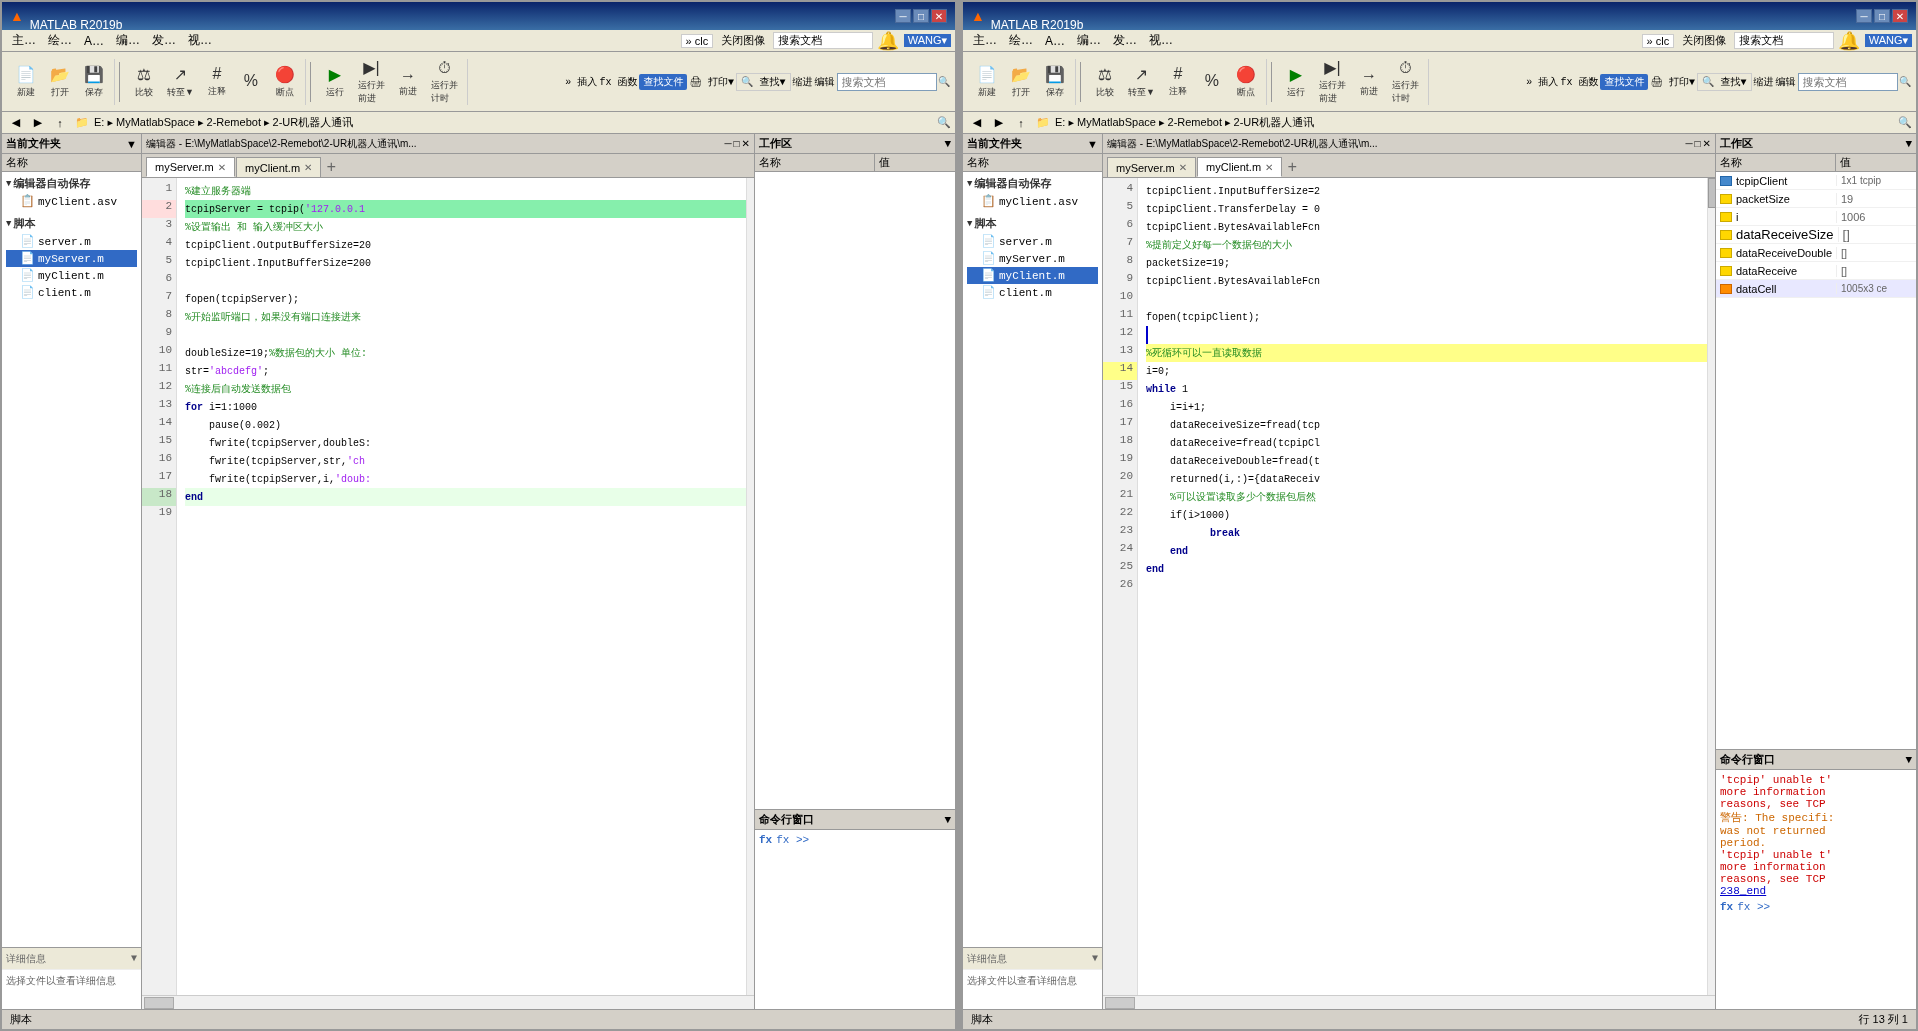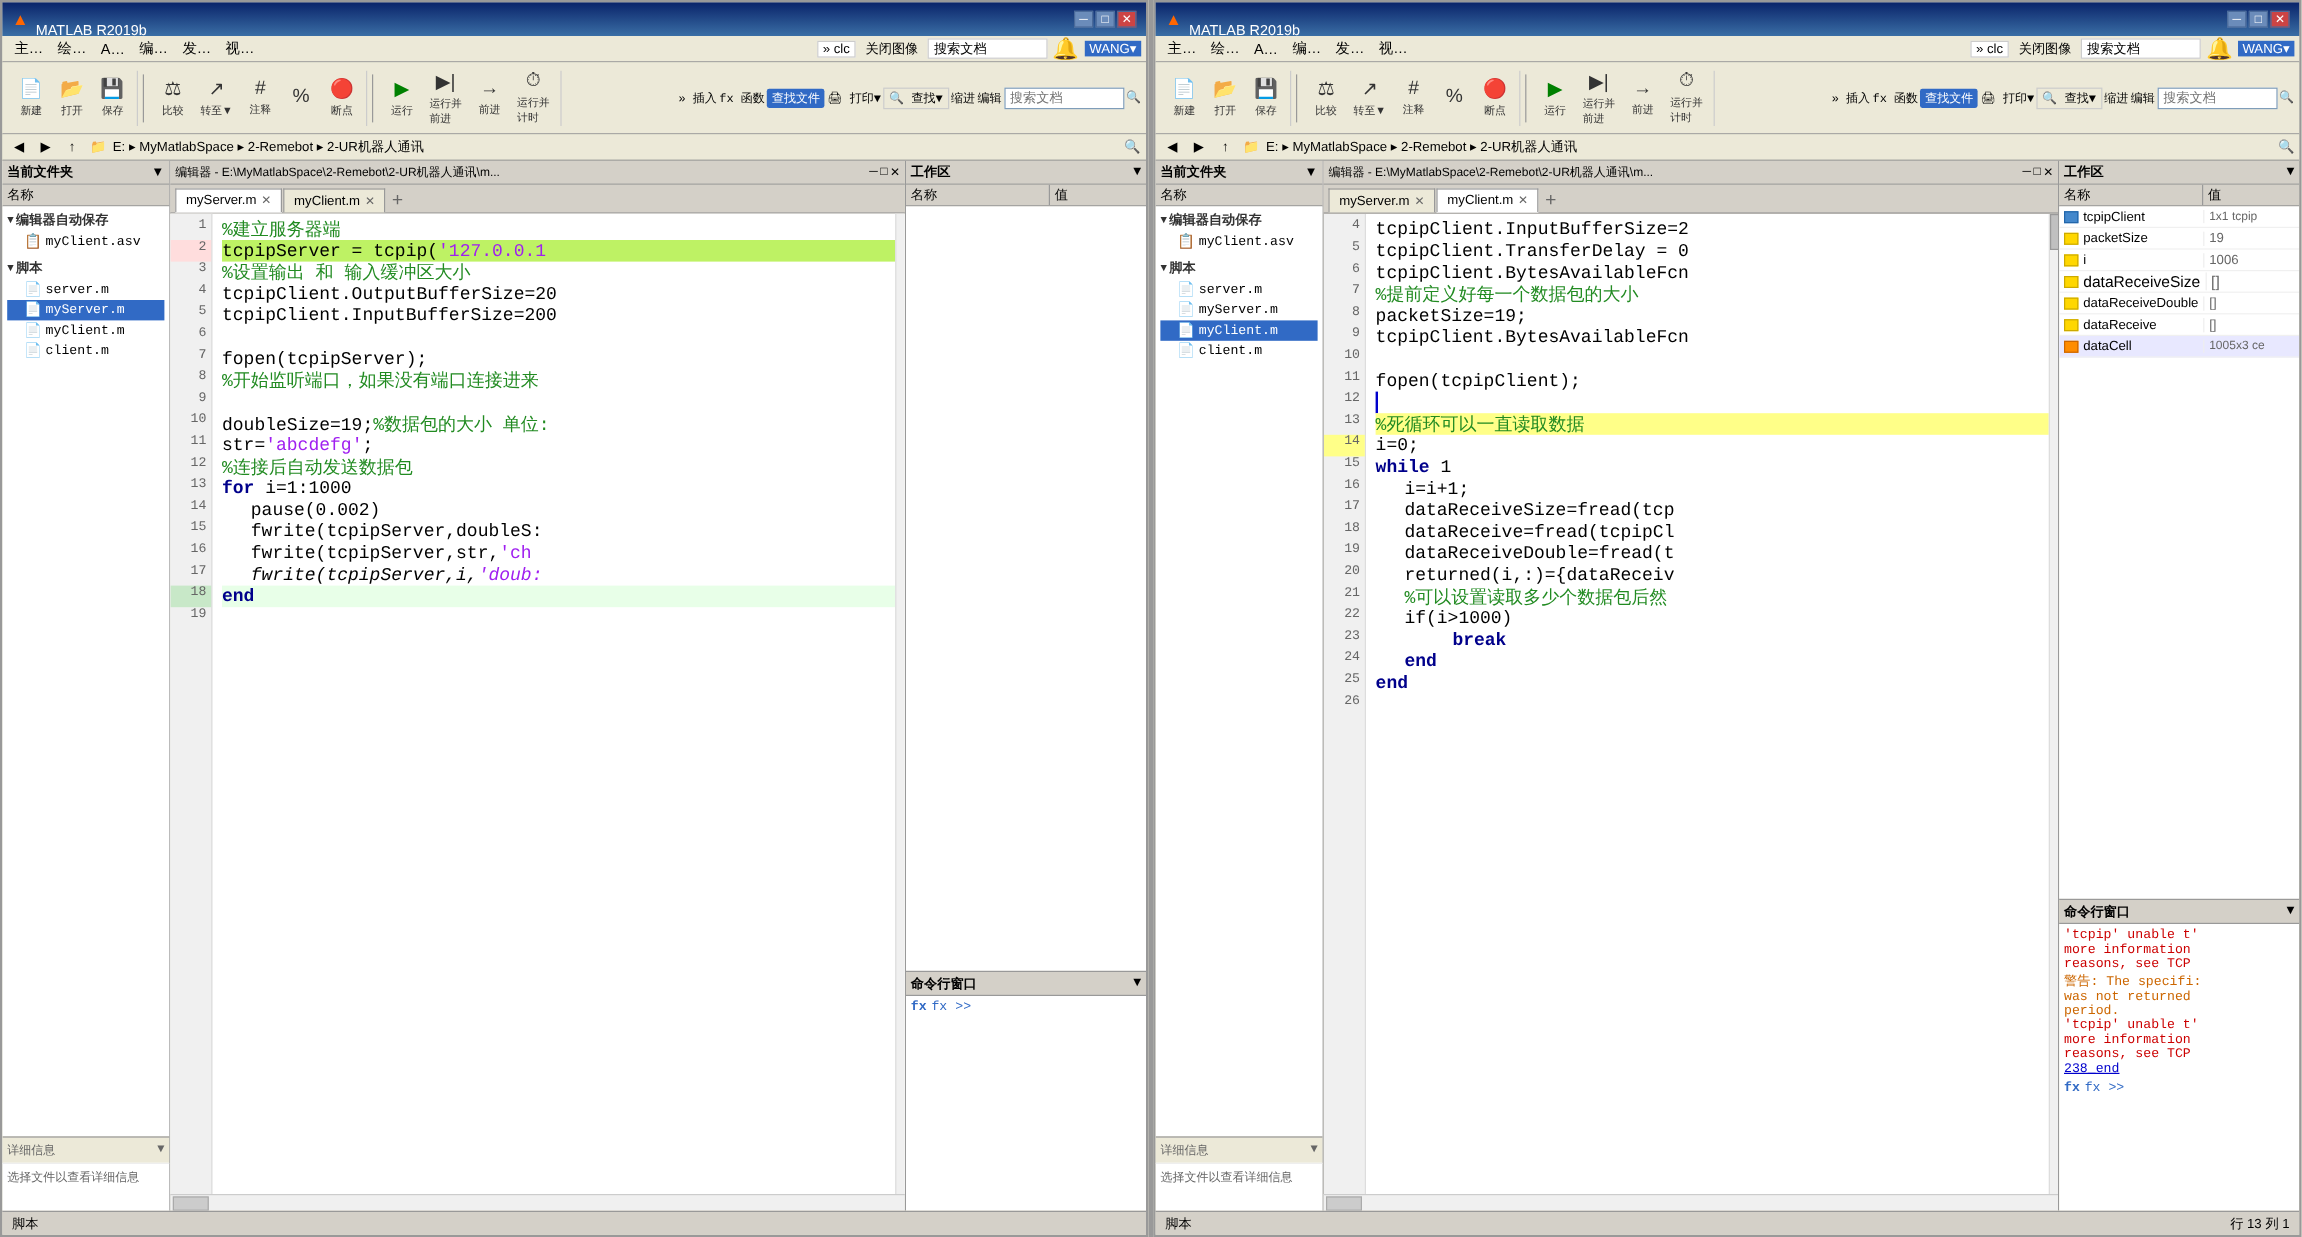--- a/index.html
+++ b/index.html
@@ -45,21 +45,21 @@
     .file-item.selected { background: #316ac5; color: white; }
     .file-icon { font-size: 12px; }
 
     
     .editor-panel { flex: 1; display: flex; flex-direction: column; border-right: 1px solid #999; }
     .editor-tabs { height: 24px; background: #d4d0c8; border-bottom: 1px solid #999; display: flex; align-items: flex-end; padding: 0 4px; gap: 1px; }
     .editor-tab { height: 20px; padding: 0 8px; font-size: 11px; font-family: Arial, sans-serif; display: flex; align-items: center; gap: 4px; cursor: pointer; border: 1px solid #999; border-bottom: none; background: #ece9d8; }
     .editor-tab.active { background: white; border-bottom: 1px solid white; }
     .editor-tab .tab-close { font-size: 10px; color: #666; cursor: pointer; }
     .code-area { flex: 1; overflow: auto; background: white; display: flex; }
-    .code-line { height: 18px; display: flex; align-items: center; font-size: 15px; white-space: nowrap; }
+    .code-line { height: 18px; display: flex; align-items: center; font-size: 10px; white-space: nowrap; }
     .kw { color: #00008b; font-weight: bold; }
     .str { color: #a020f0; }
     .comment { color: #228b22; }
     .ws-item { height: 18px; display: flex; align-items: center; font-size: 11px; border-bottom: 1px solid #f0f0f0; }
     .ws-item .ws-name { flex: 1; padding: 0 4px; display: flex; align-items: center; gap: 3px; }
     .ws-item .ws-val { width: 80px; padding: 0 4px; color: #666; border-left: 1px solid #eee; overflow: hidden; text-overflow: ellipsis; white-space: nowrap; }
 
     
     .status-bar { height: 20px; background: #d4d0c8; border-top: 1px solid #999; display: flex; align-items: center; padding: 0 8px; font-size: 11px; justify-content: space-between; }
 
@@ -288,21 +288,21 @@
             <div style="height:18px; text-align:right; padding-right:4px; font-size:11px; color:#666;">16</div>
             <div style="height:18px; text-align:right; padding-right:4px; font-size:11px; color:#666;">17</div>
             <div style="height:18px; text-align:right; padding-right:4px; font-size:11px; color:#666; background:#c8e8c8;">18</div>
             <div style="height:18px; text-align:right; padding-right:4px; font-size:11px; color:#666;">19</div>
           </div>
 
           <div style="flex:1; padding:4px 8px; overflow-x:hidden; font-family:Consolas,'Courier New',monospace; font-size:12px;">
             <div class="code-line" style="height:18px;">
                 <span class="comment">%建立服务器端</span>
               </div>
-            <div class="code-line" style="height:18px; background:#bef264;">
+            <div class="code-line" style="height:18px; background:#86efac;">
                 <span>tcpipServer = tcpip(<span class="str">'127.0.0.1</span></span>
               </div>
             <div class="code-line" style="height:18px;">
                 <span class="comment">%设置输出 和 输入缓冲区大小</span>
               </div>
             <div class="code-line" style="height:18px;">
                 <span>tcpipClient.OutputBufferSize=20</span>
               </div>
             <div class="code-line" style="height:18px;">
                 <span>tcpipClient.InputBufferSize=200</span>
@@ -333,21 +333,21 @@
               </div>
             <div class="code-line" style="height:18px; padding-left:24px;">
                 <span>pause(0.002)</span>
               </div>
             <div class="code-line" style="height:18px; padding-left:24px;">
                 <span>fwrite(tcpipServer,doubleS:</span>
               </div>
             <div class="code-line" style="height:18px; padding-left:24px;">
                 <span>fwrite(tcpipServer,str,<span class="str">'ch</span></span>
               </div>
-            <div class="code-line" style="height:18px; padding-left:24px;font-style:italic;">
+            <div class="code-line" style="height:18px; padding-left:24px;">
                 <span>fwrite(tcpipServer,i,<span class="str">'doub:</span></span>
               </div>
             <div class="code-line" style="height:18px; background:#e8ffe8;">
                 <span class="kw">end</span>
               </div>
             <div class="code-line" style="height:18px;">
                 <span>&nbsp;</span>
               </div>
           </div>
         </div>

